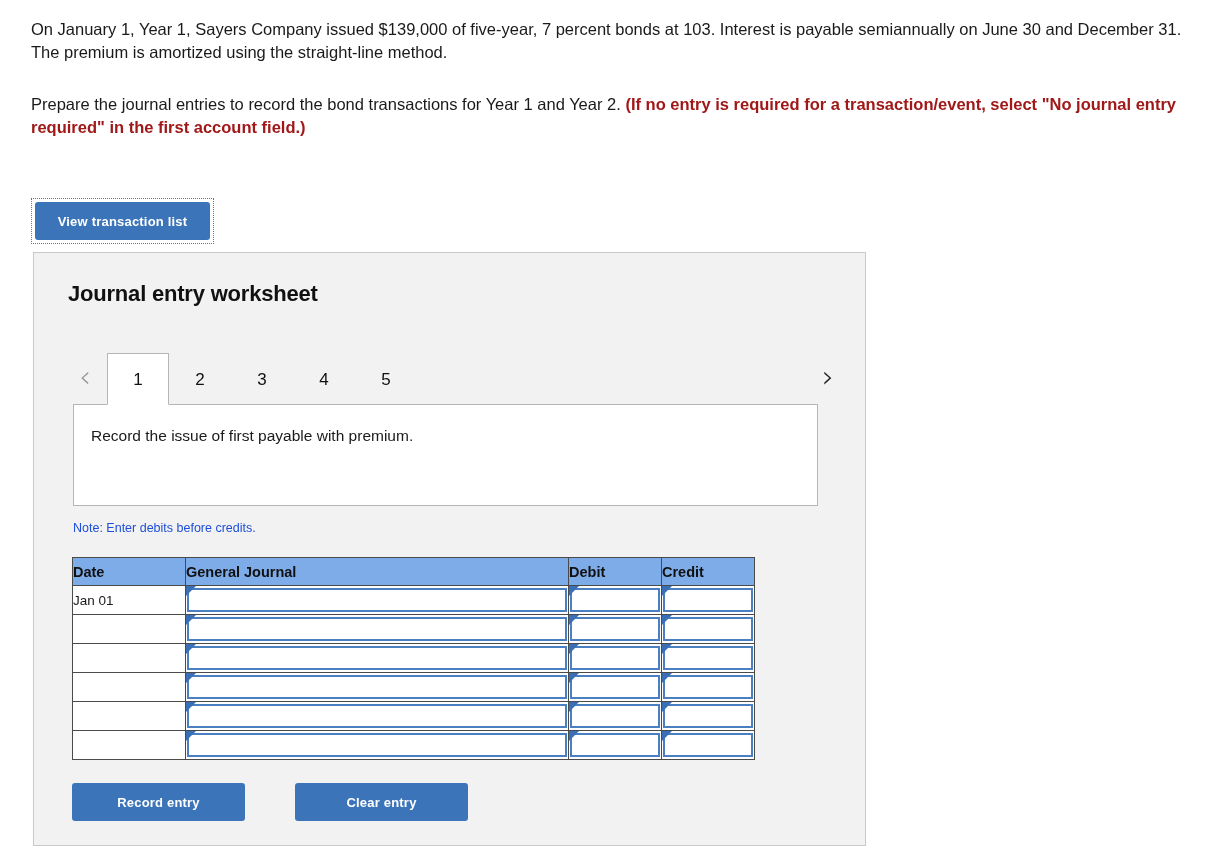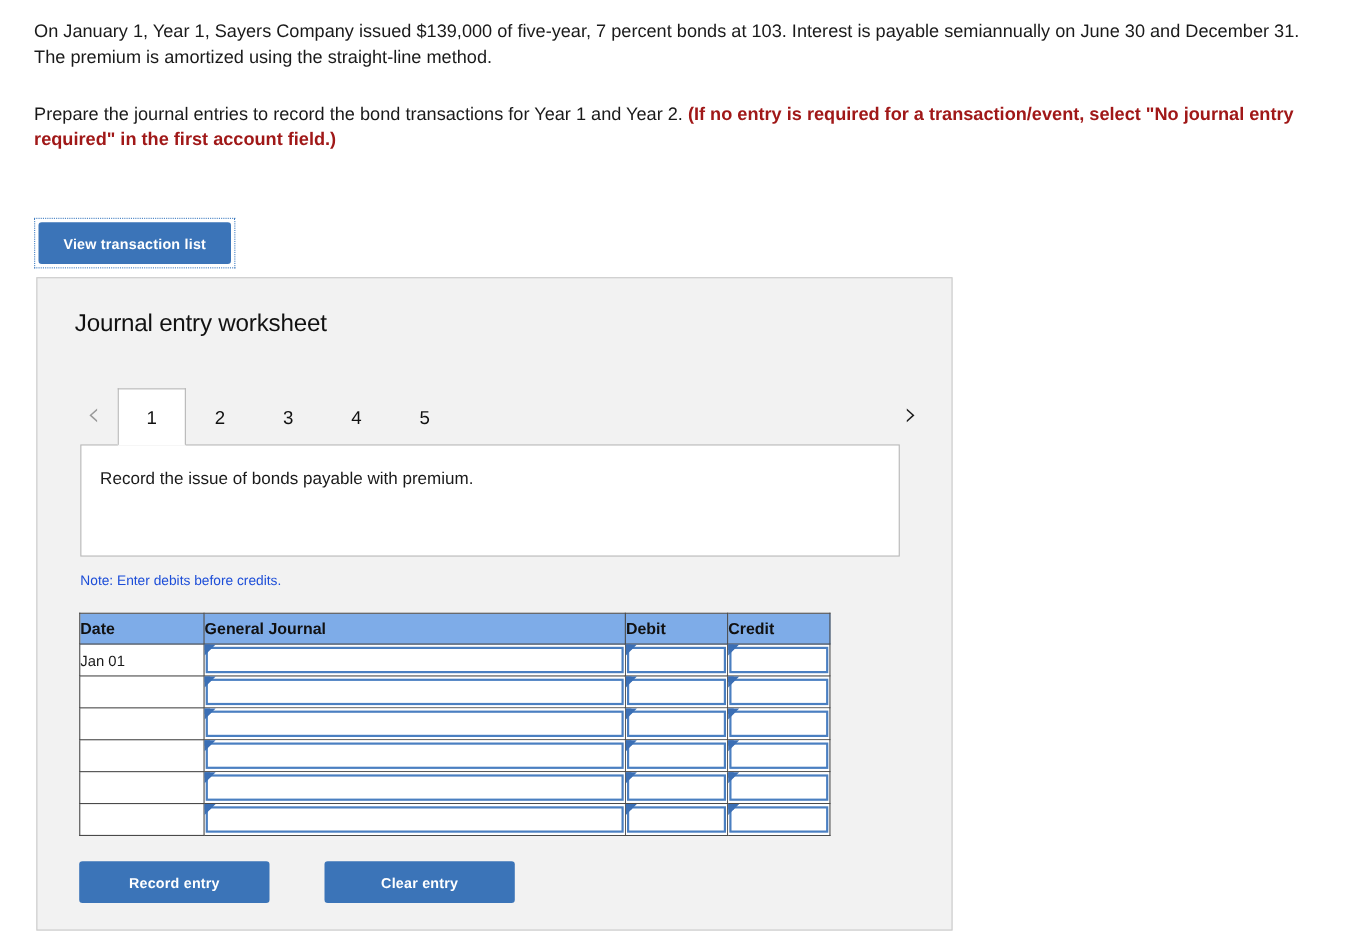--- a/index.html
+++ b/index.html
@@ -80,21 +80,21 @@
     background: #f2f2f2;
     border: 1px solid #c9c9c9;
   }
 
   .panel-title {
     position: absolute;
     left: 34px;
     top: 27px;
     width: 260px;
     font-size: 22px;
-    font-weight: normal;
+    font-weight: bold;
     line-height: 1.28;
     color: #111111;
     letter-spacing: -0.2px;
   }
 
   
   .tabstrip {
     position: absolute;
     left: 34px;
     top: 100px;
@@ -281,21 +281,21 @@
         <div class="tab active">1</div>
         <div class="tab">2</div>
         <div class="tab">3</div>
         <div class="tab">4</div>
         <div class="tab">5</div>
       </div>
     <div class="chev chev-right">›</div>
   </div>
 
   <div class="descbox">
-    <div class="desc-text">Record the issue of bonds payable with premium.</div>
+    <div class="desc-text">Record the issue of first payable with premium.</div>
   </div>
 
   <div class="note">Note: Enter debits before credits.</div>
 
   <table class="jtable">
     <colgroup>
       <col class="col-date">
         <col class="col-gj">
         <col class="col-deb">
         <col class="col-cre">

